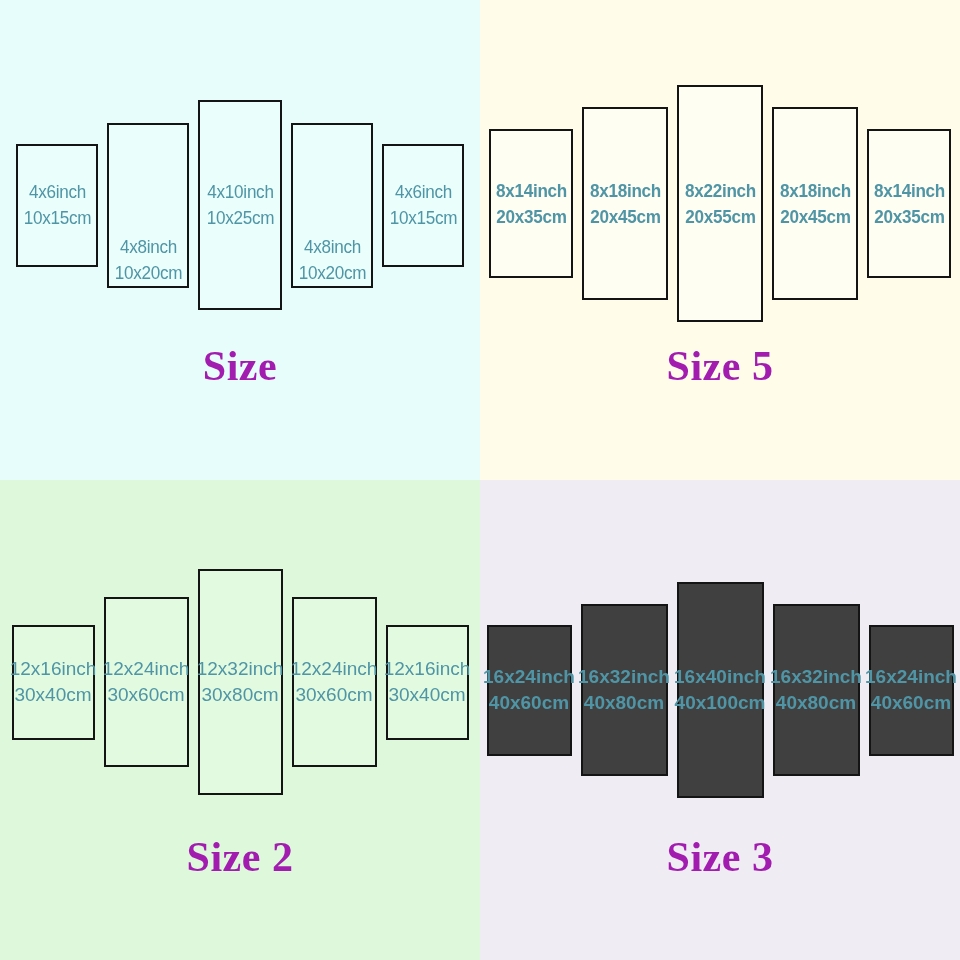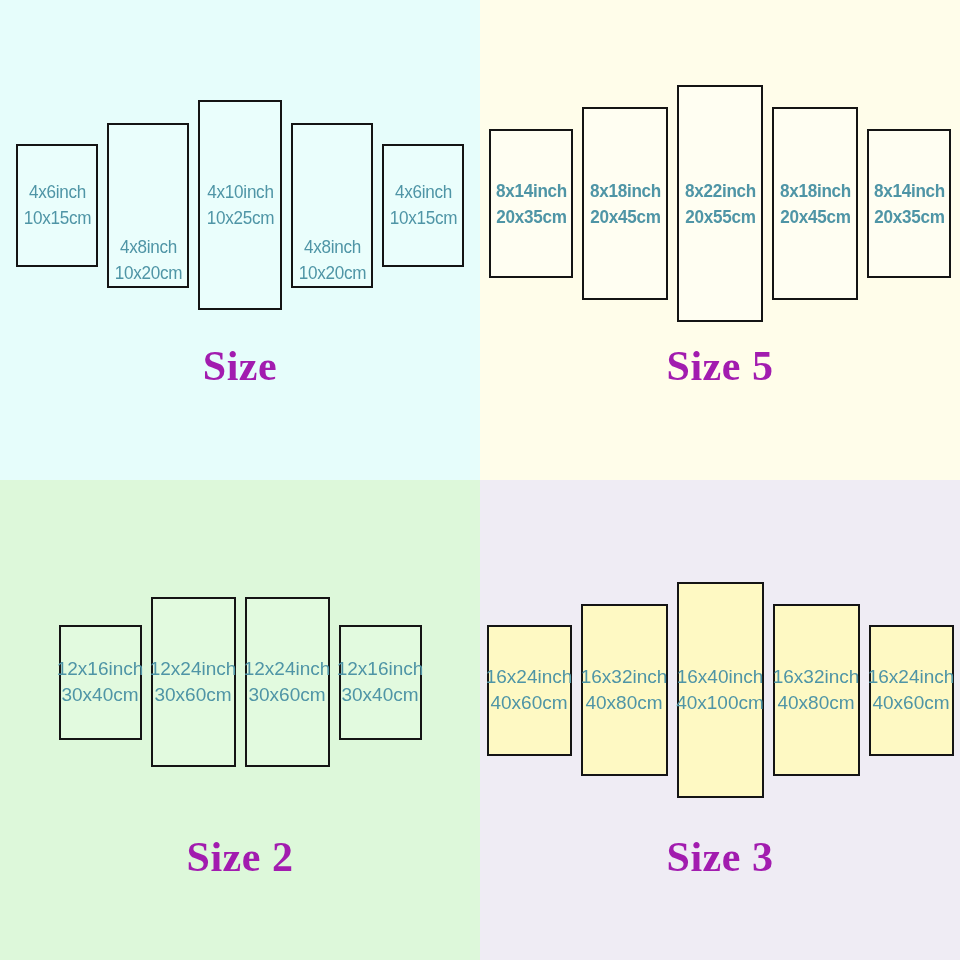--- a/index.html
+++ b/index.html
@@ -31,21 +31,21 @@
 
   .panel {
     box-sizing: border-box;
     border: 2px solid #141414;
     display: flex; align-items: center; justify-content: center;
     flex: none;
   }
   .q0 .panel { background: #eafefc; }
   .q1 .panel { background: #fffef2; font-weight: bold; }
   .q2 .panel { background: #e2fadf; }
-  .q3 .panel { background: #fef9c3; }
+  .q3 .panel { background: #404040; font-weight: bold; }
 
   .q0 .p0, .q0 .p4 { width: 82px; height: 123px; }
   .q0 .p1, .q0 .p3 { width: 82px; height: 165px; align-items: flex-end; }
   .q0 .p2          { width: 84px; height: 210px; }
 
   .q1 .p0, .q1 .p4 { width: 84px; height: 149px; }
   .q1 .p1, .q1 .p3 { width: 86px; height: 193px; }
   .q1 .p2          { width: 86px; height: 237px; }
 
   .q2 .p0, .q2 .p4 { width: 83px; height: 115px; }
@@ -163,20 +163,26 @@
           <div>12x16inch</div>
           <div>30x40cm</div>
         </div>
       </div>
       <div class="panel p1">
         <div class="panel-label">
           <div>12x24inch</div>
           <div>30x60cm</div>
         </div>
       </div>
+      <div class="panel p2">
+        <div class="panel-label">
+          <div>12x32inch</div>
+          <div>30x80cm</div>
+        </div>
+      </div>
       <div class="panel p3">
         <div class="panel-label">
           <div>12x24inch</div>
           <div>30x60cm</div>
         </div>
       </div>
       <div class="panel p4">
         <div class="panel-label">
           <div>12x16inch</div>
           <div>30x40cm</div>

